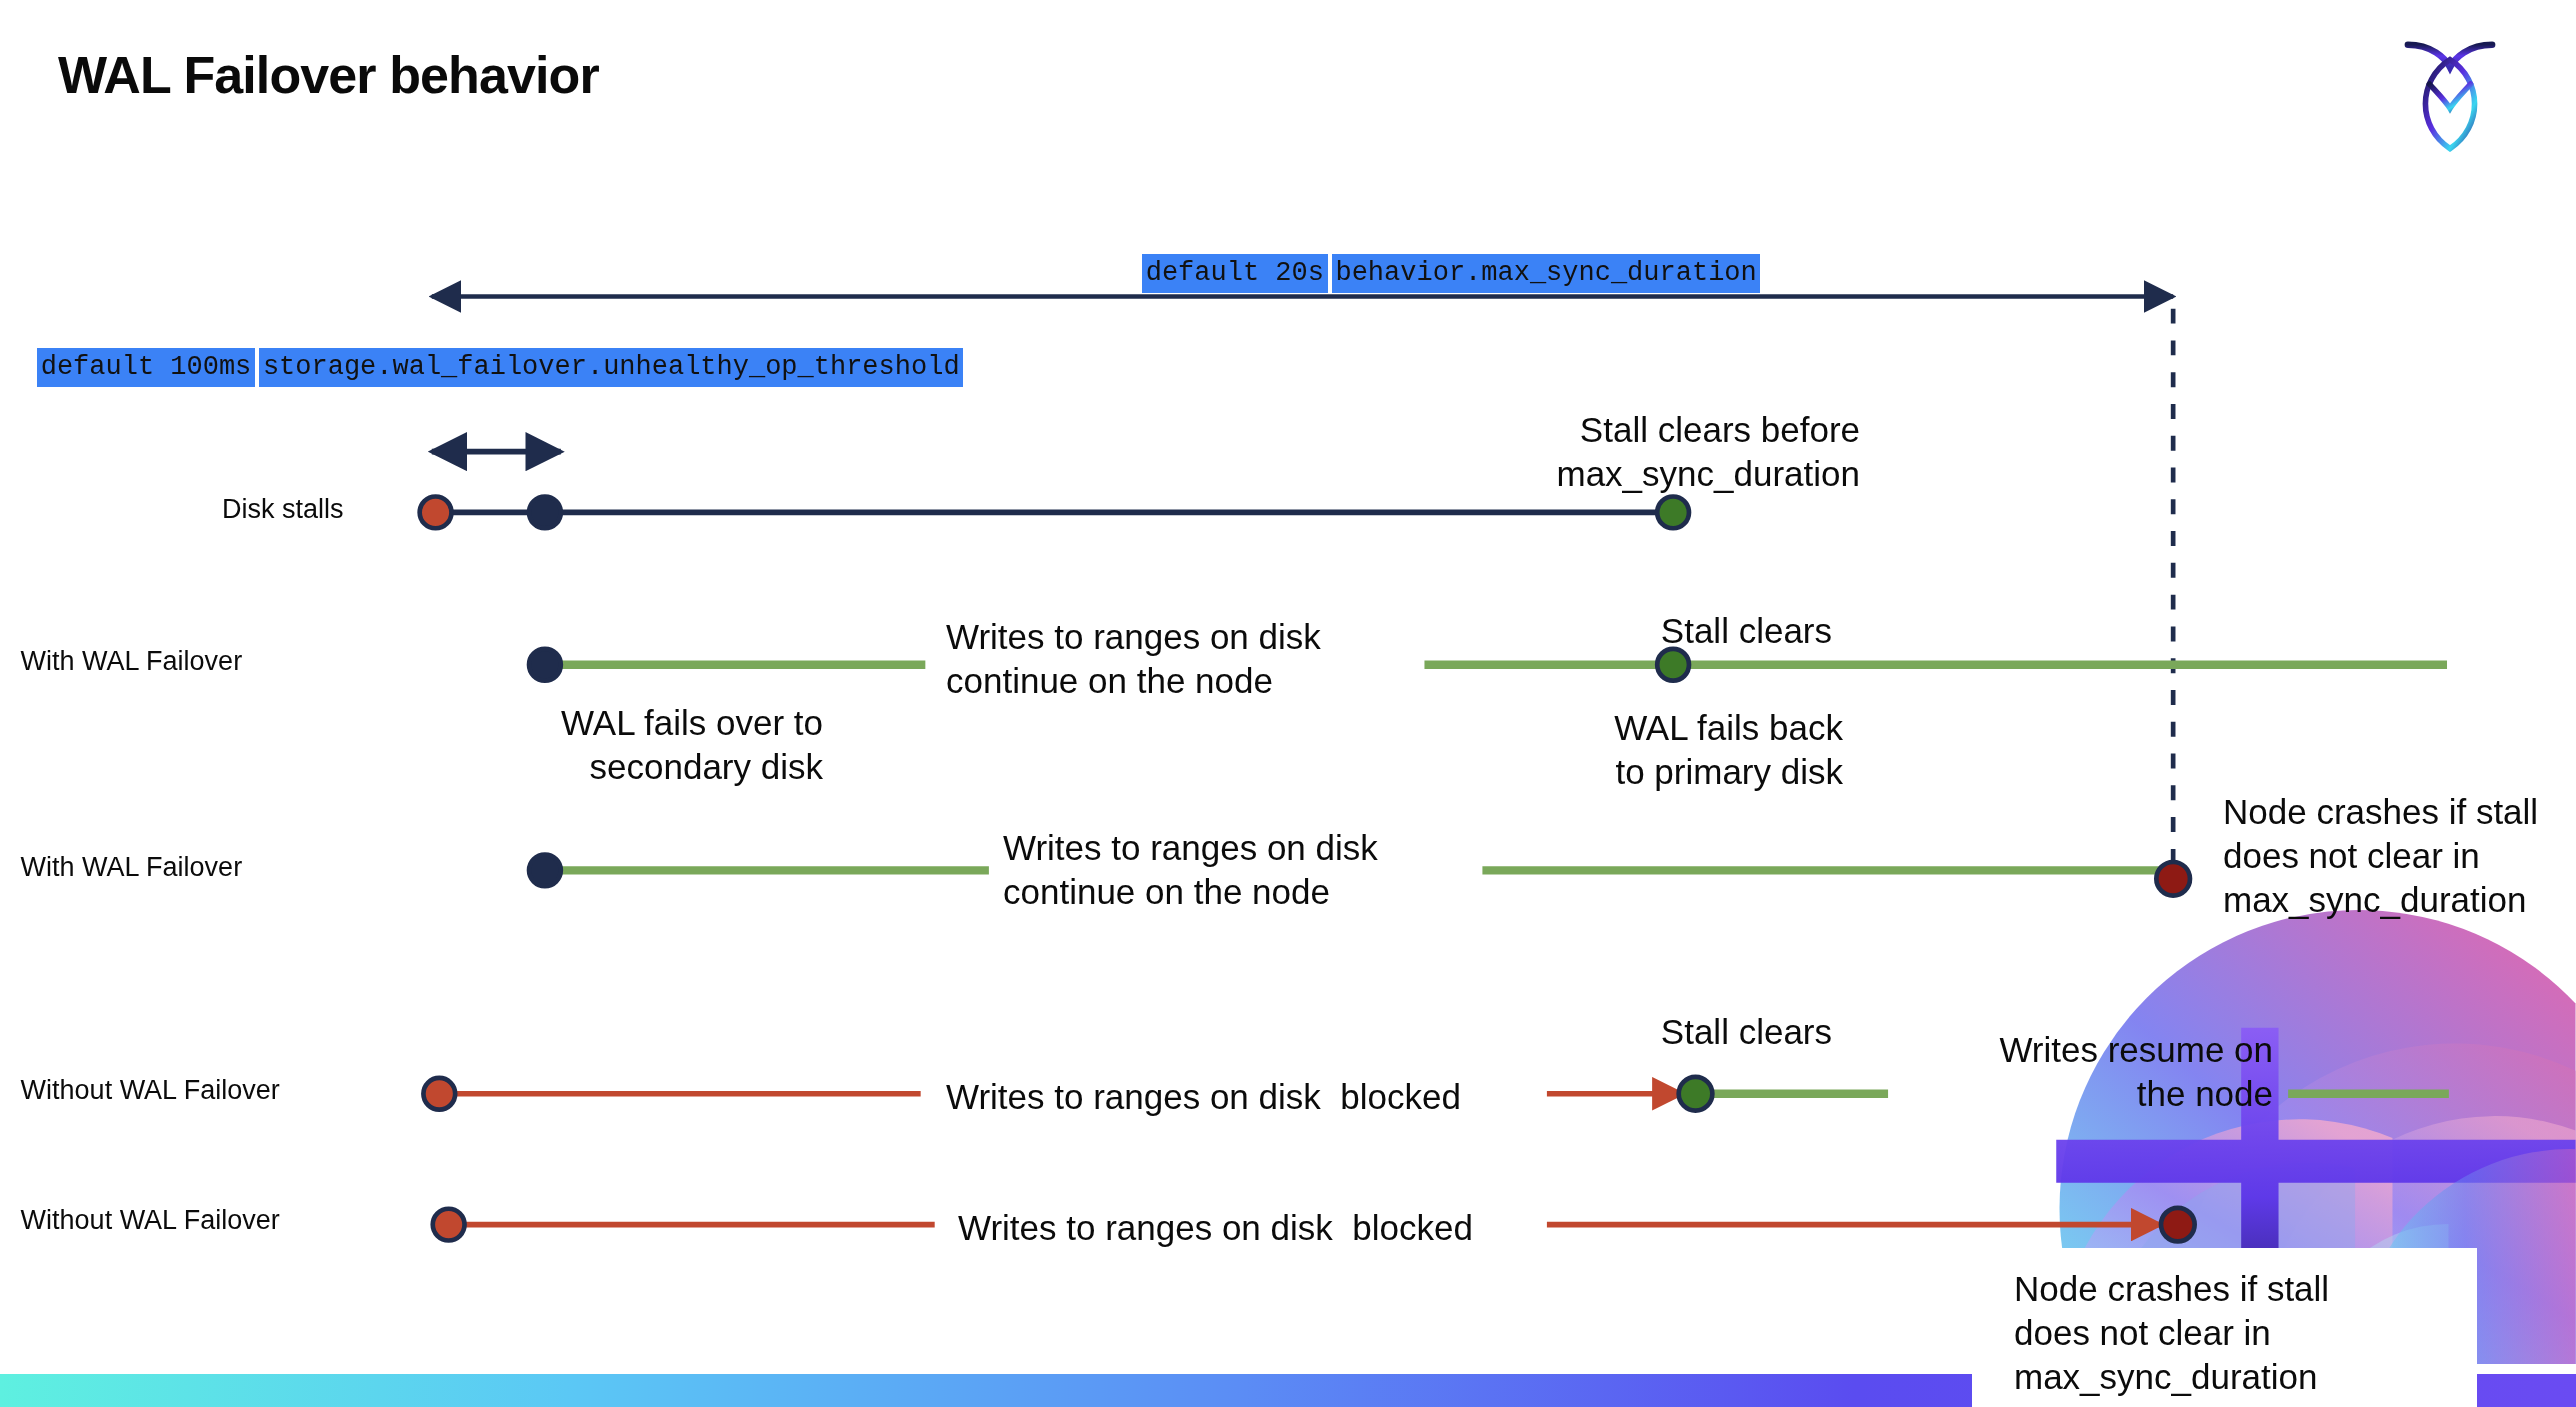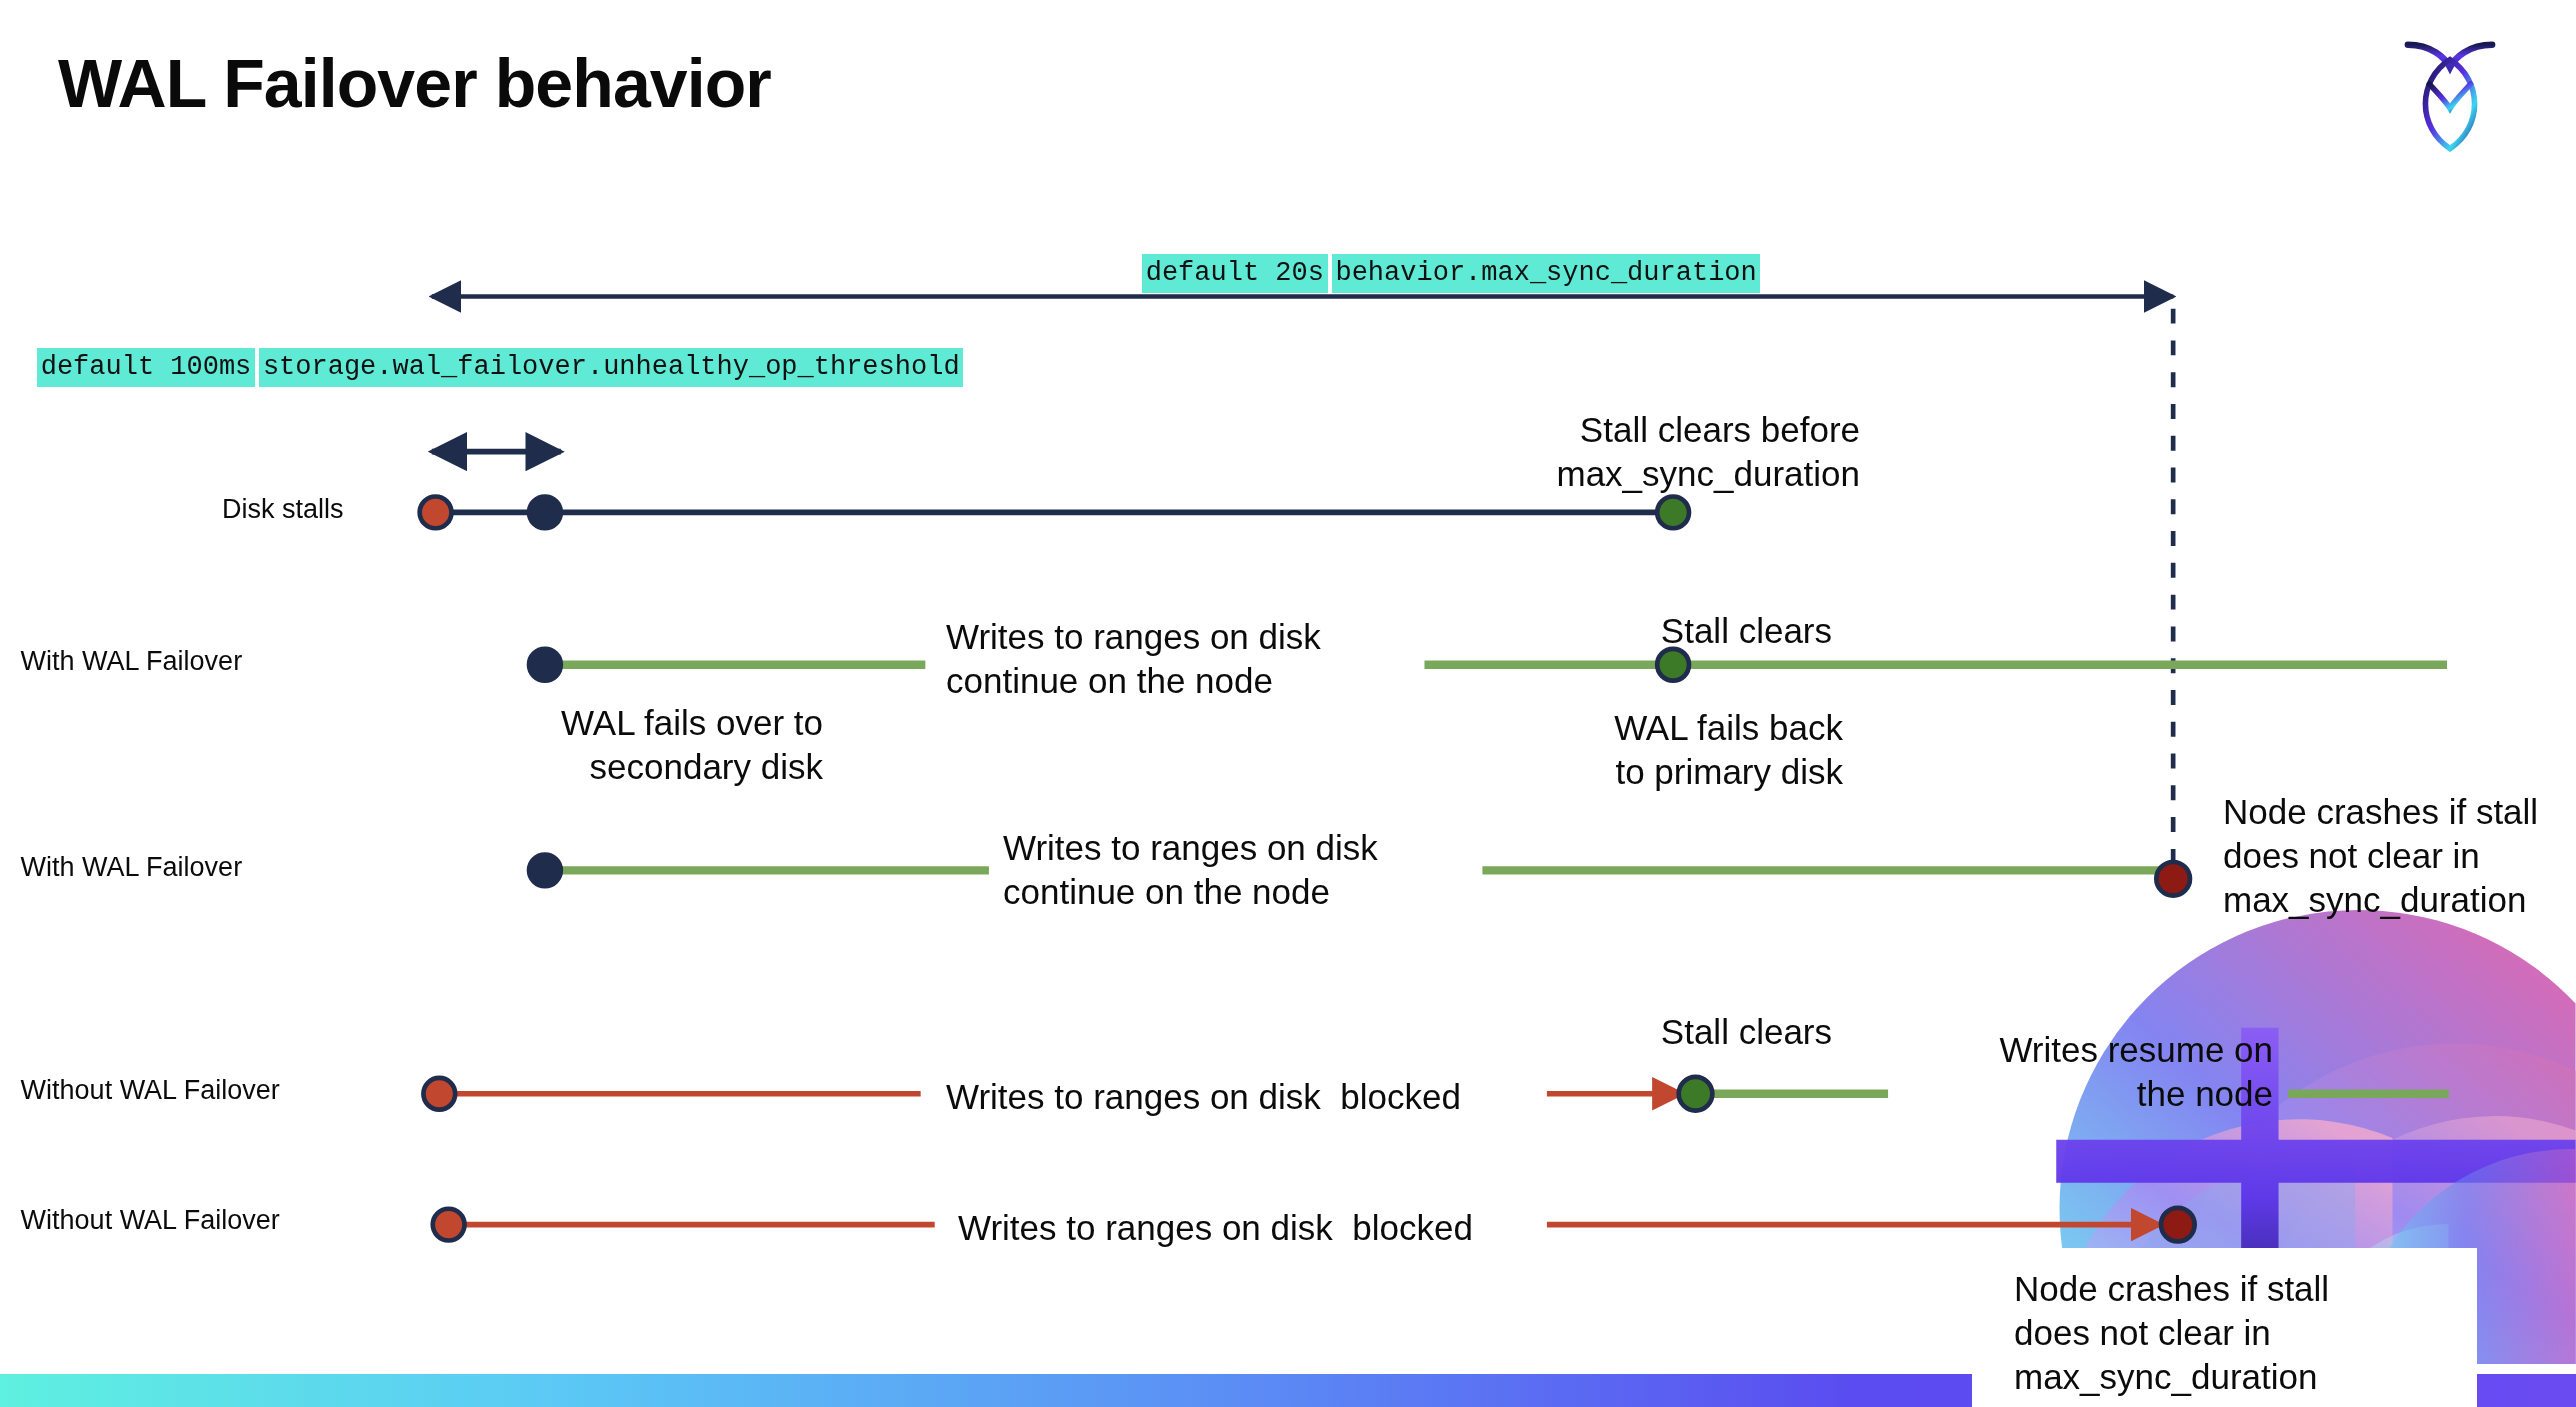--- a/index.html
+++ b/index.html
@@ -2,34 +2,34 @@
 <html style="font-size:15px"><head>
 <meta charset="utf-8">
 <style>
   html,body{margin:0;padding:0;background:#fff;}
   body{width:2576px;height:1408px;position:relative;overflow:hidden;
        font-family:"Liberation Sans",sans-serif;color:#000;}
 
   #slide{position:absolute;inset:0;background:#fff;overflow:hidden;}
 
   
-  .title{position:absolute;left:58px;top:49px;font-size:68px;font-weight:bold;
+  .title{position:absolute;left:58px;top:49px;font-size:52px;font-weight:bold;
          letter-spacing:-0.9px;line-height:1;color:#0a0a0a;white-space:nowrap;}
 
   
   .logo{position:absolute;left:2389px;top:26px;width:122px;height:131px;}
 
   
   .deco{position:absolute;left:1869px;top:897px;width:707px;height:467px;overflow:hidden;}
   .bottombar{position:absolute;left:0;top:1374px;width:2576px;height:34px;
     background:linear-gradient(90deg,#5ef0e0 0%,#5bc8f5 22%,#5b8df5 48%,#5a4cf0 72%,#6a4bf2 100%);}
 
   
   .chip{position:absolute;font-family:"Liberation Mono",monospace;
-        font-size:27px;line-height:39px;color:#111;background:#5eead4;
+        font-size:27px;line-height:39px;color:#111;background:#3b82f6;
         white-space:pre;padding:0 3.7px;}
 
   
   .rowlabel{position:absolute;font-size:27px;color:#0b0b0b;white-space:nowrap;}
 
   
   .note{position:absolute;font-size:35px;line-height:44px;color:#0b0b0b;
         white-space:pre-line;}
   .note.center{text-align:right;}
 

